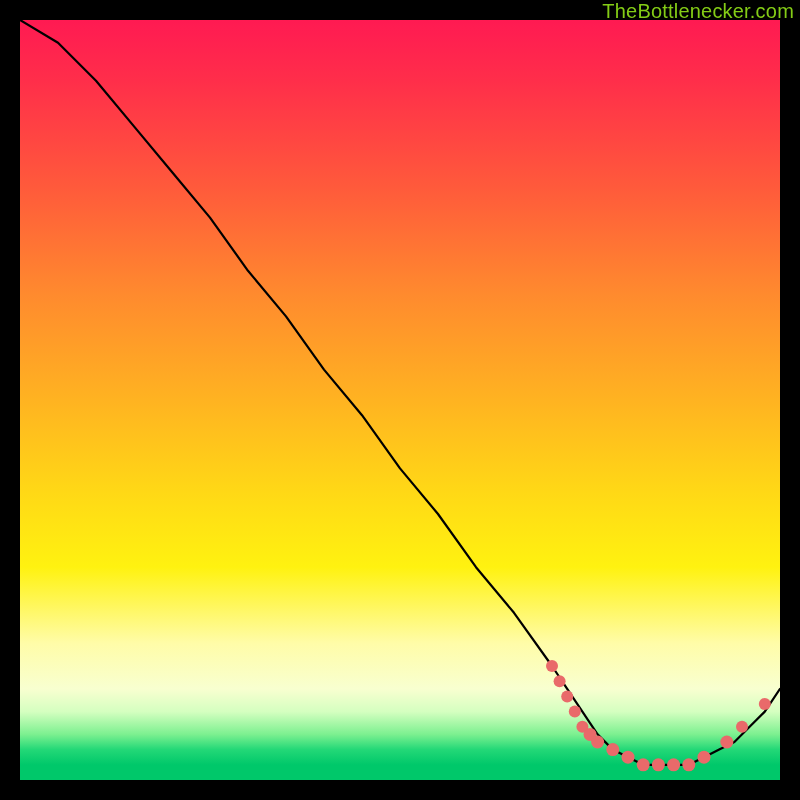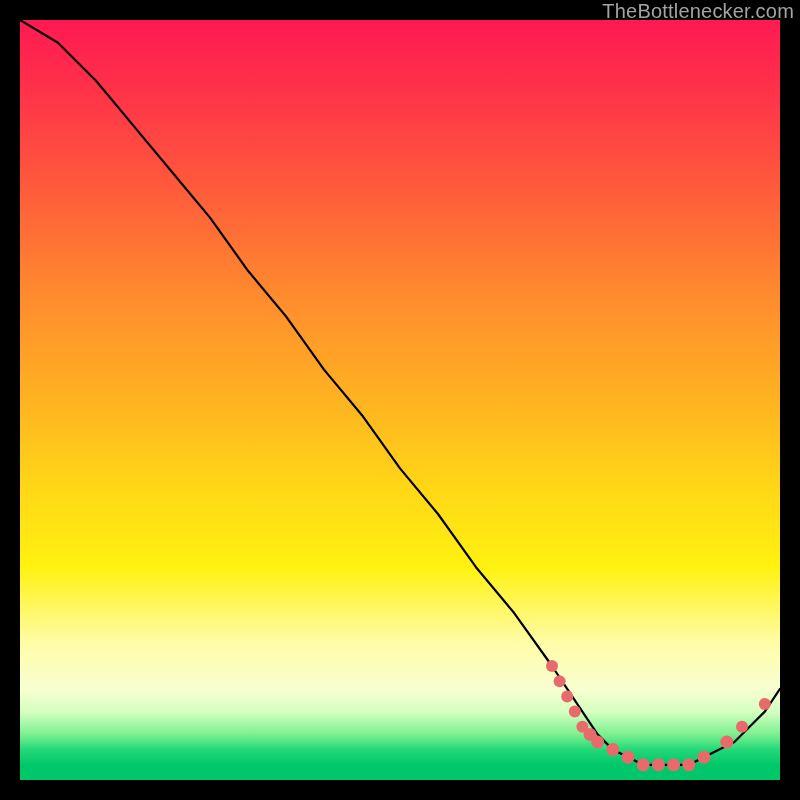--- a/index.html
+++ b/index.html
@@ -40,21 +40,21 @@
       #00c86a 98%,
       #00c86a 100%
     );
   }
   .credit {
     position: absolute;
     top: 0px;
     right: 6px;
     font-family: Arial, Helvetica, sans-serif;
     font-size: 20px;
-    color: #a3a3a3;
+    color: #84cc16;
     font-weight: 500;
     letter-spacing: 0.2px;
   }
   svg.curve {
     position: absolute;
     left: 0;
     top: 0;
     width: 760px;
     height: 760px;
   }

